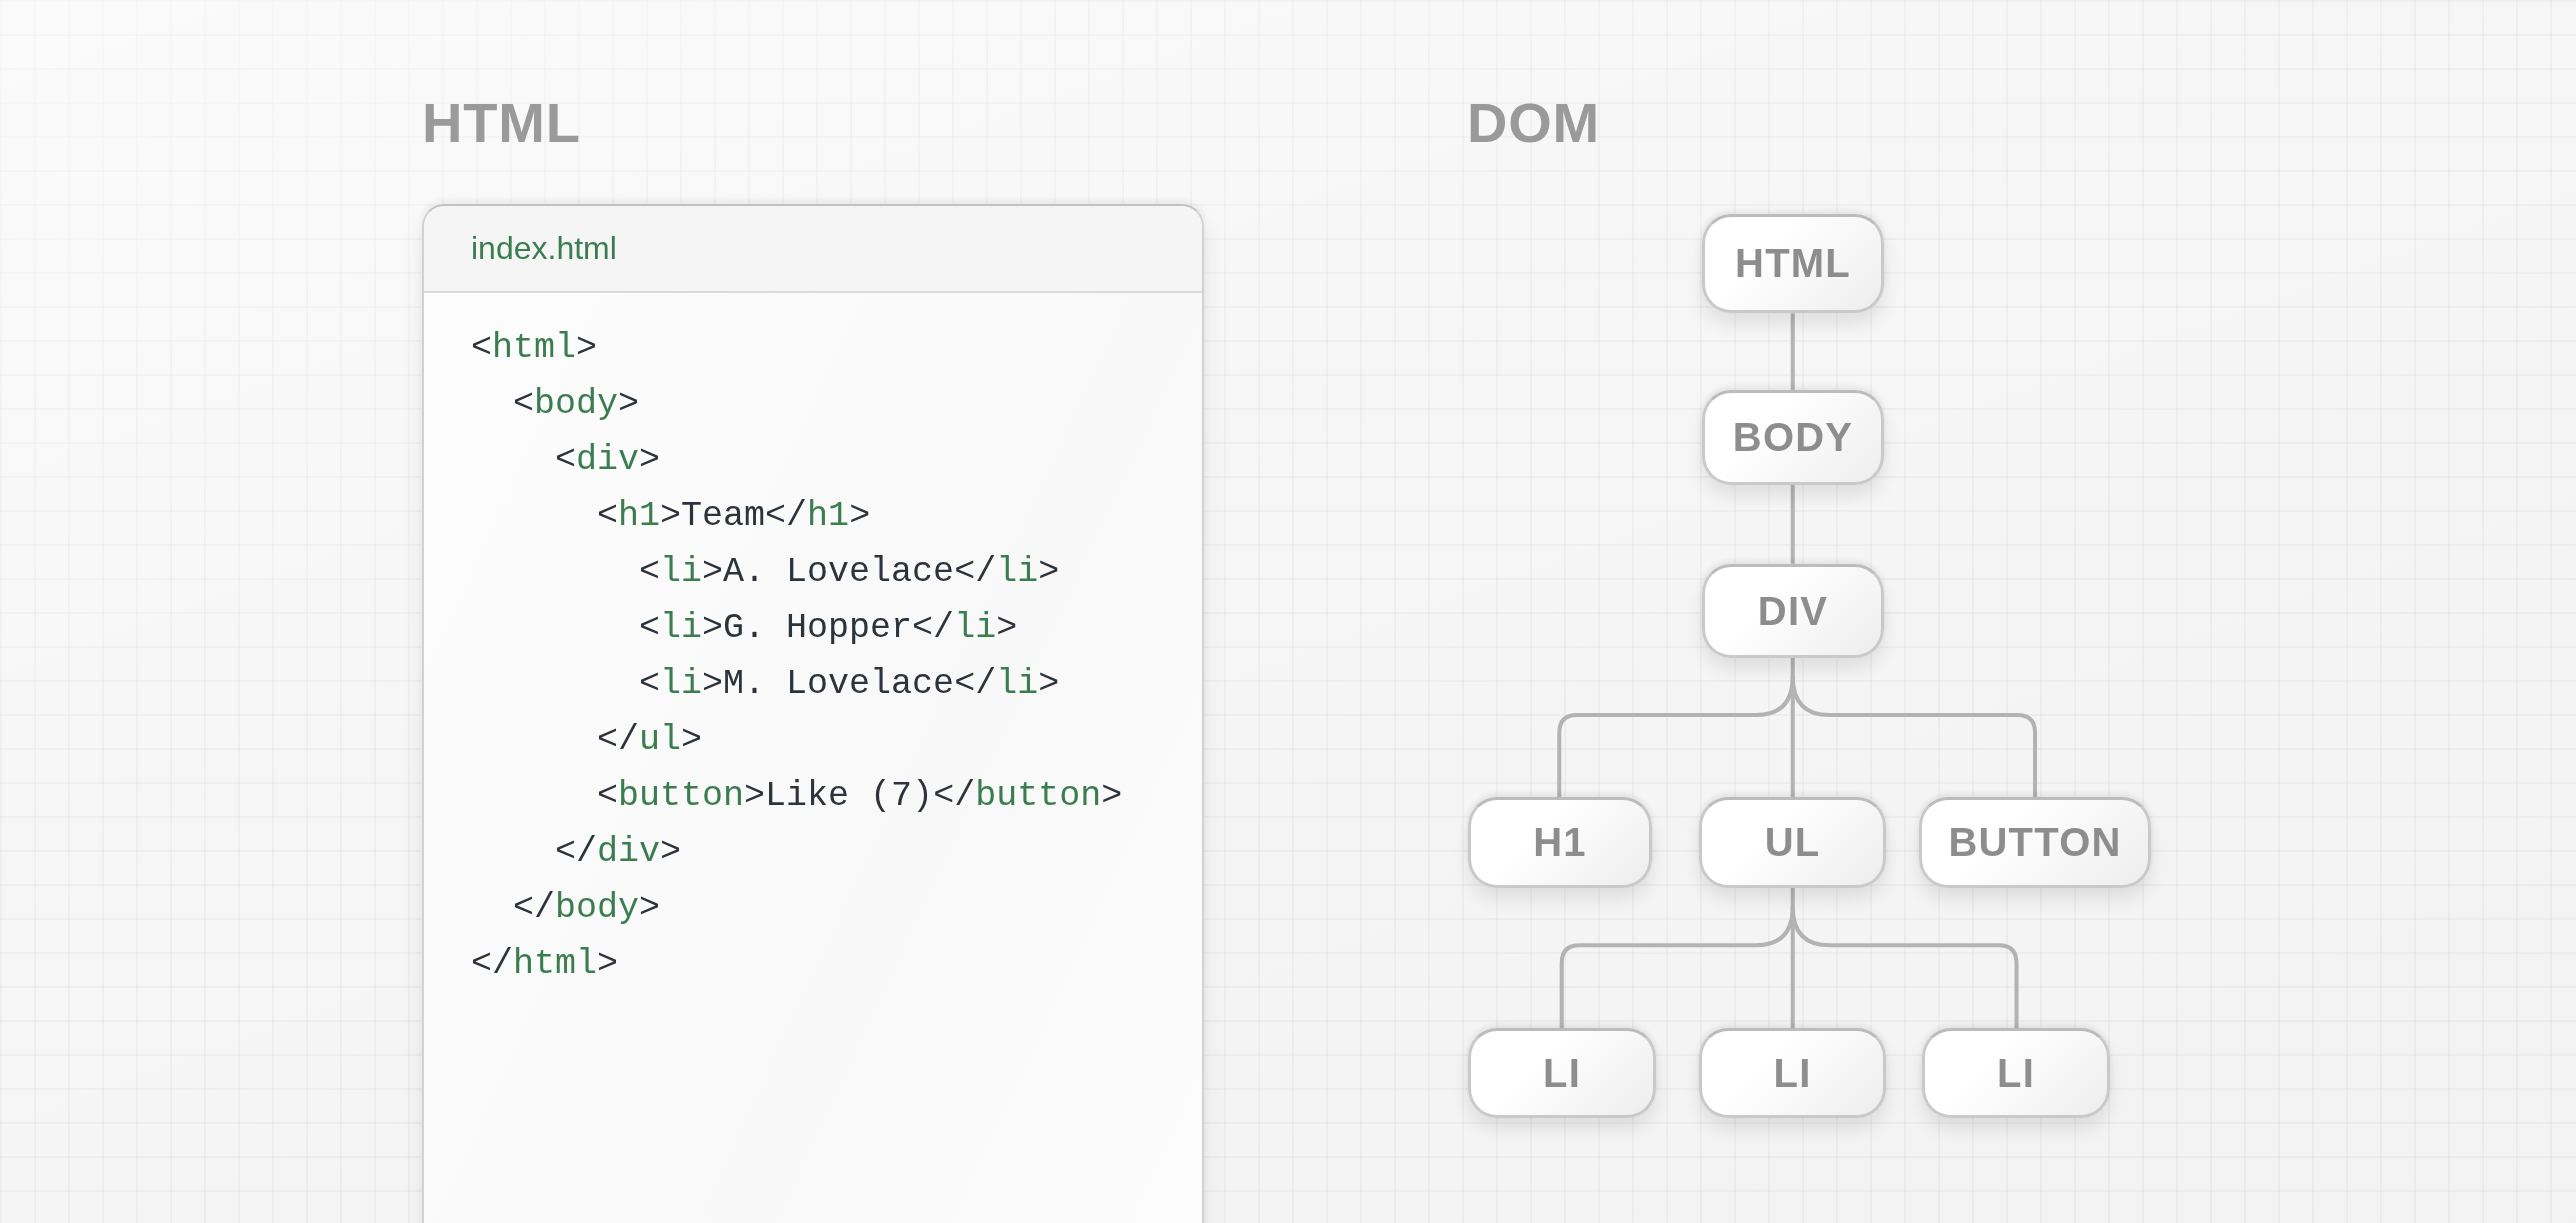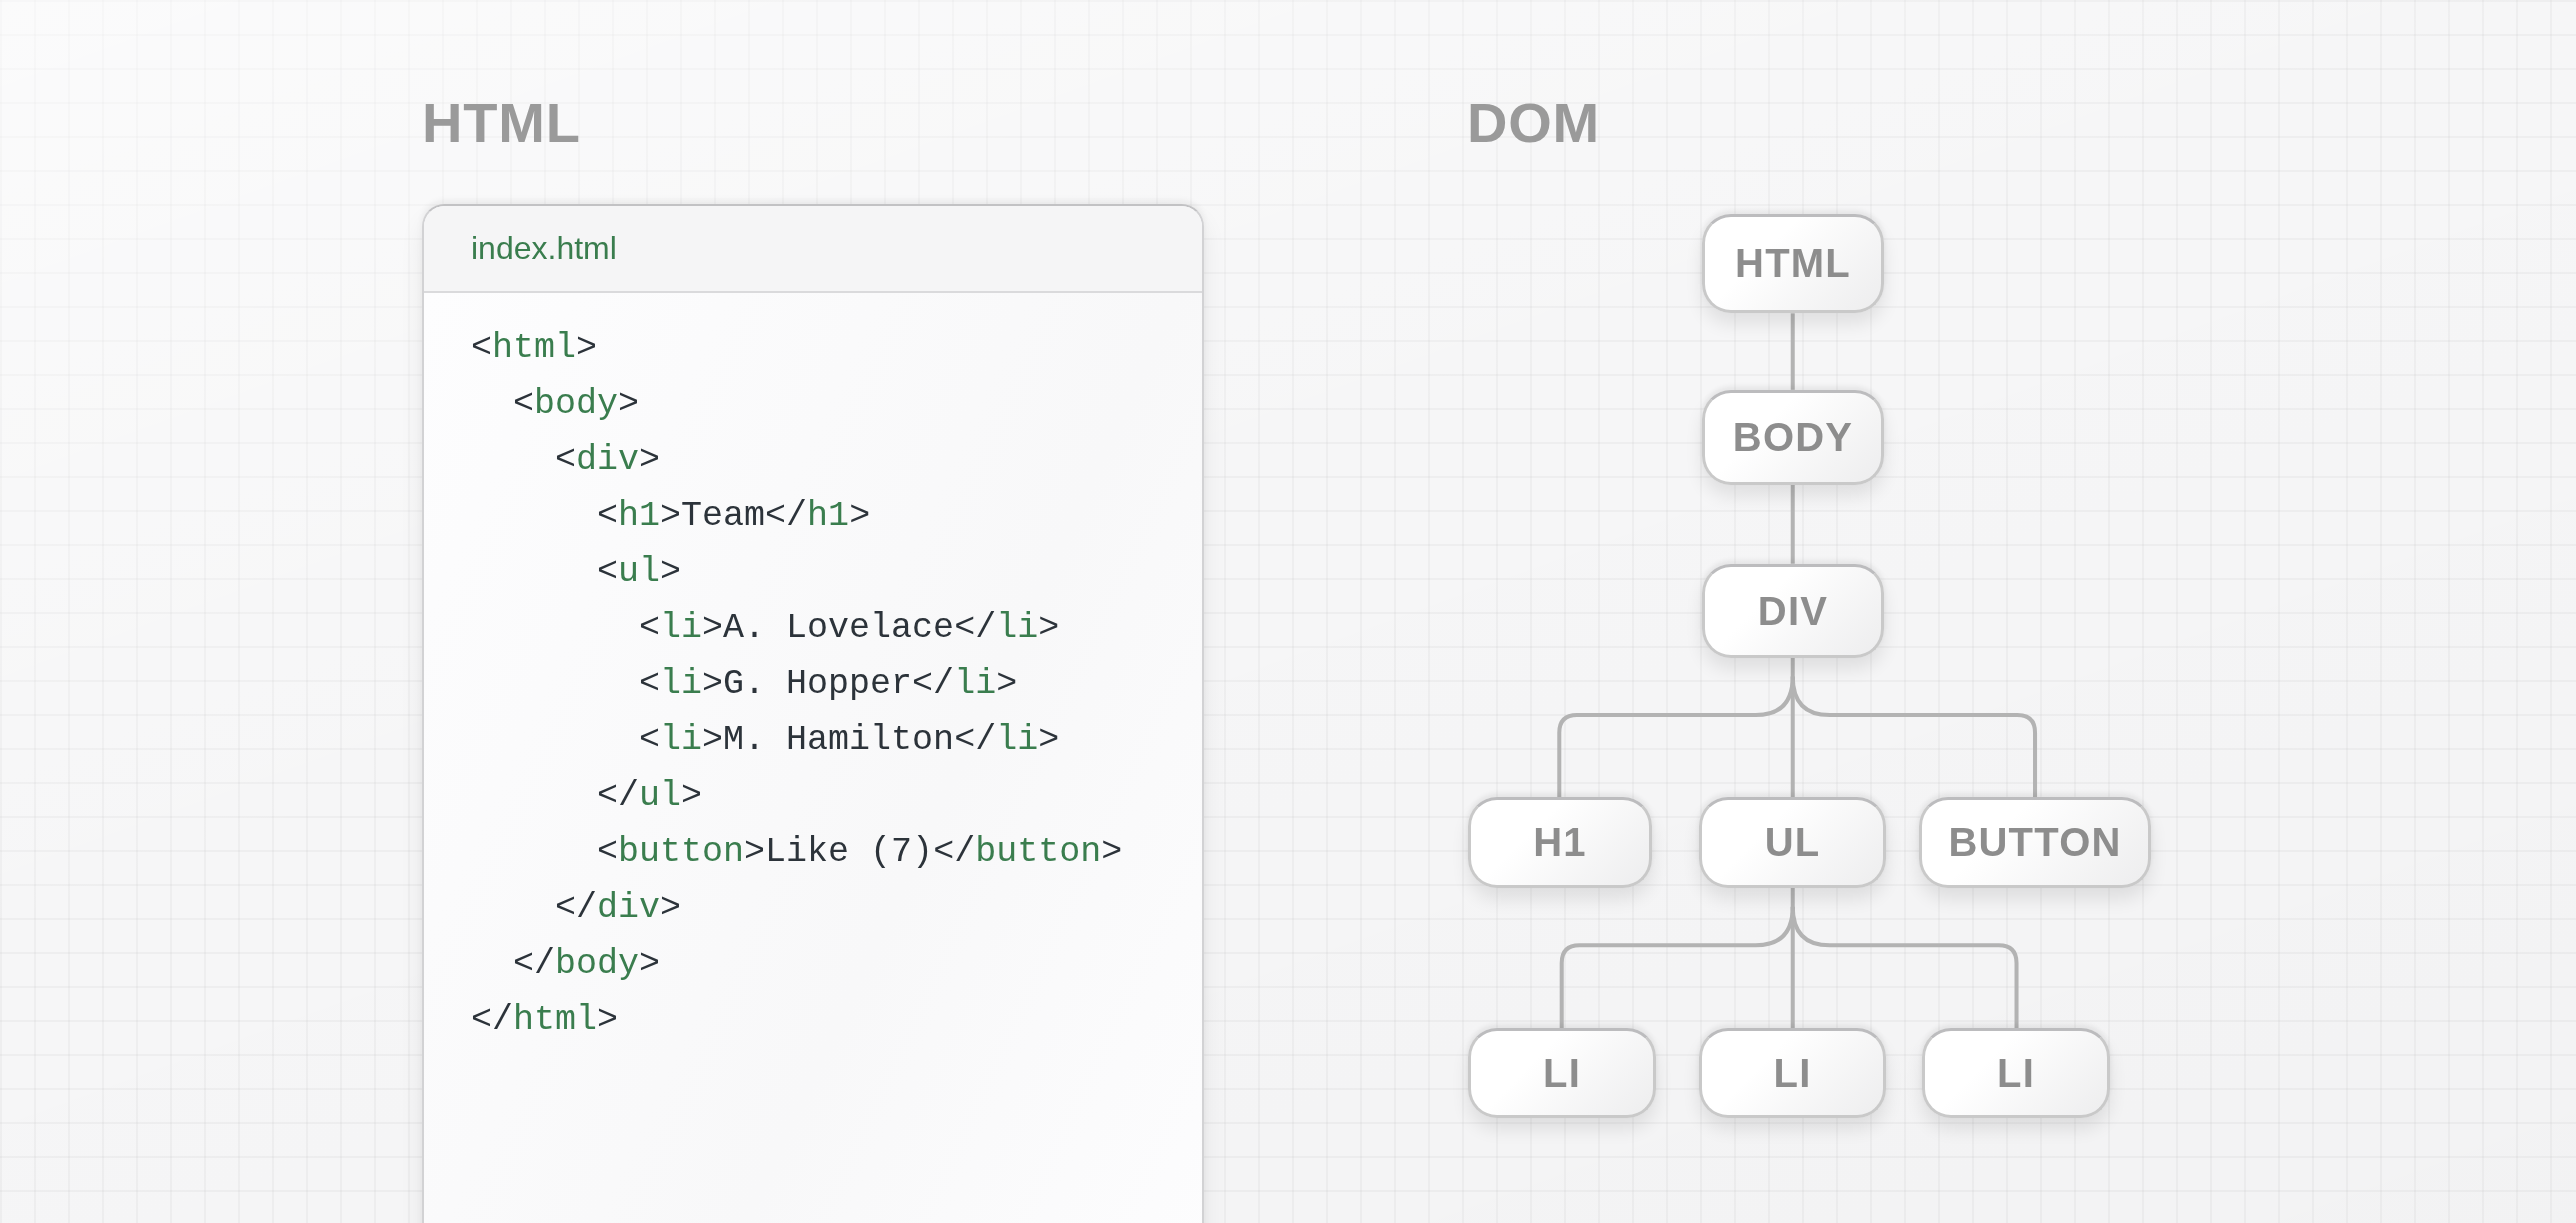--- a/index.html
+++ b/index.html
@@ -100,24 +100,23 @@
 
 <div class="editor-card">
   <div class="editor-header">
     <span class="editor-filename">index.html</span>
   </div>
   <div class="code-area">
       <div class="code-line"><span class="tok-p">&lt;</span><span class="tok-tag">html</span><span class="tok-p">&gt;</span></div>
       <div class="code-line">  <span class="tok-p">&lt;</span><span class="tok-tag">body</span><span class="tok-p">&gt;</span></div>
       <div class="code-line">    <span class="tok-p">&lt;</span><span class="tok-tag">div</span><span class="tok-p">&gt;</span></div>
       <div class="code-line">      <span class="tok-p">&lt;</span><span class="tok-tag">h1</span><span class="tok-p">&gt;</span><span class="tok-text">Team</span><span class="tok-p">&lt;/</span><span class="tok-tag">h1</span><span class="tok-p">&gt;</span></div>
-      <div class="code-line">      <span class="tok-p">&lt;</span><span class="tok-tag">ul</span><span class="tok-p">&gt;</span></div>
       <div class="code-line">        <span class="tok-p">&lt;</span><span class="tok-tag">li</span><span class="tok-p">&gt;</span><span class="tok-text">A. Lovelace</span><span class="tok-p">&lt;/</span><span class="tok-tag">li</span><span class="tok-p">&gt;</span></div>
       <div class="code-line">        <span class="tok-p">&lt;</span><span class="tok-tag">li</span><span class="tok-p">&gt;</span><span class="tok-text">G. Hopper</span><span class="tok-p">&lt;/</span><span class="tok-tag">li</span><span class="tok-p">&gt;</span></div>
-      <div class="code-line">        <span class="tok-p">&lt;</span><span class="tok-tag">li</span><span class="tok-p">&gt;</span><span class="tok-text">M. Hamilton</span><span class="tok-p">&lt;/</span><span class="tok-tag">li</span><span class="tok-p">&gt;</span></div>
+      <div class="code-line">        <span class="tok-p">&lt;</span><span class="tok-tag">li</span><span class="tok-p">&gt;</span><span class="tok-text">M. Lovelace</span><span class="tok-p">&lt;/</span><span class="tok-tag">li</span><span class="tok-p">&gt;</span></div>
       <div class="code-line">      <span class="tok-p">&lt;/</span><span class="tok-tag">ul</span><span class="tok-p">&gt;</span></div>
       <div class="code-line">      <span class="tok-p">&lt;</span><span class="tok-tag">button</span><span class="tok-p">&gt;</span><span class="tok-text">Like (7)</span><span class="tok-p">&lt;/</span><span class="tok-tag">button</span><span class="tok-p">&gt;</span></div>
       <div class="code-line">    <span class="tok-p">&lt;/</span><span class="tok-tag">div</span><span class="tok-p">&gt;</span></div>
       <div class="code-line">  <span class="tok-p">&lt;/</span><span class="tok-tag">body</span><span class="tok-p">&gt;</span></div>
       <div class="code-line"><span class="tok-p">&lt;/</span><span class="tok-tag">html</span><span class="tok-p">&gt;</span></div>
     </div>
 </div>
 
 <div class="panel-title" style="left:1467px;top:95px">DOM</div>
 

